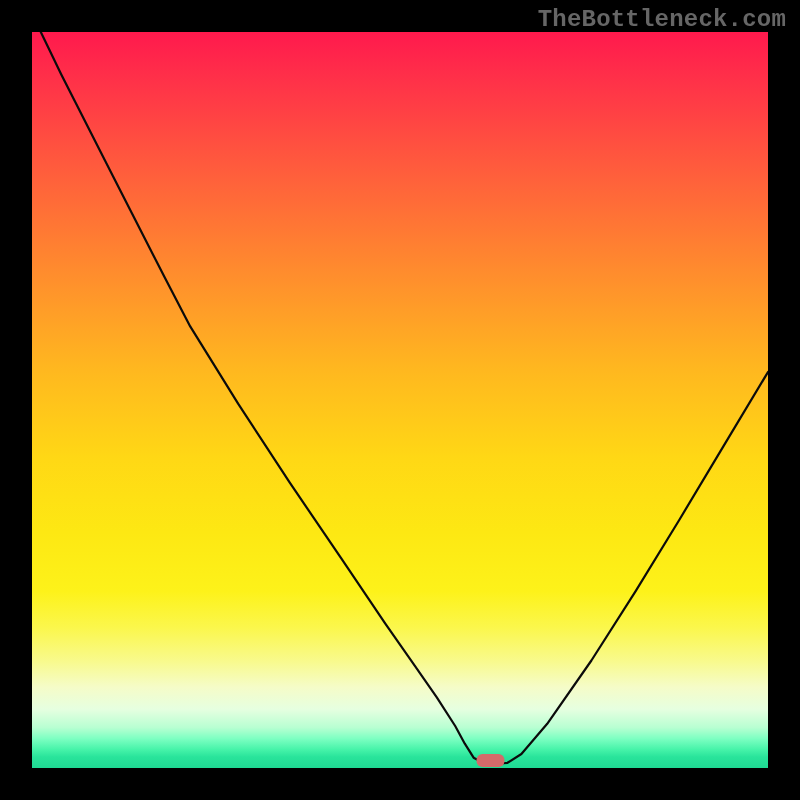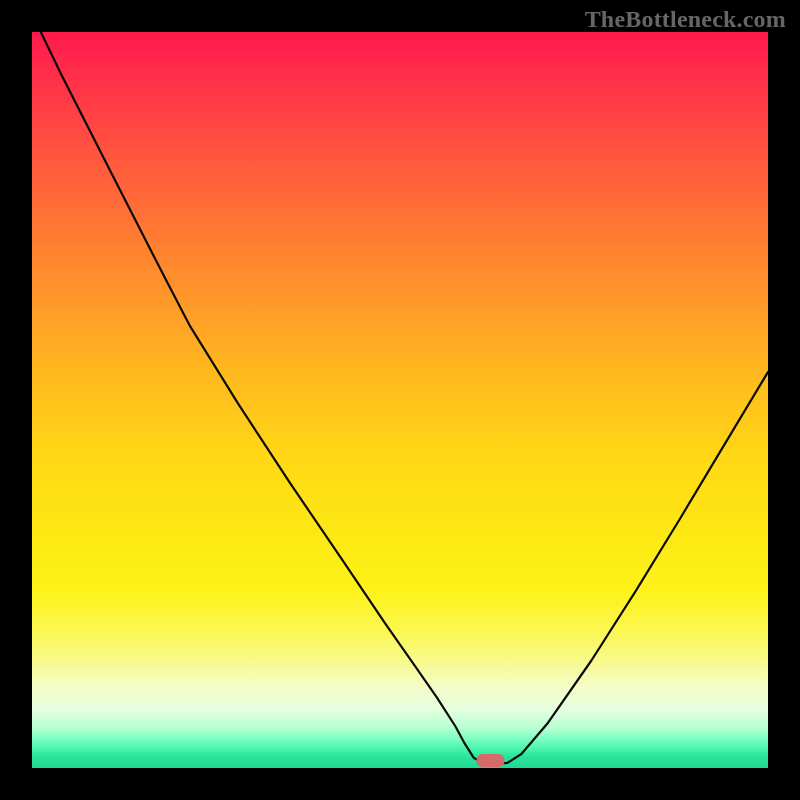--- a/index.html
+++ b/index.html
@@ -7,21 +7,21 @@
   .frame {
     position: relative;
     width: 800px;
     height: 800px;
     background: #000;
   }
   .watermark {
     position: absolute;
     top: 6px;
     right: 14px;
-    font-family: Liberation Serif, serif;
+    font-family: Liberation Mono, monospace;
     font-size: 24px;
     font-weight: 600;
     color: #666666;
     letter-spacing: 0.2px;
     z-index: 3;
   }
   .plot-area {
     position: absolute;
     left: 32px;
     top: 32px;

